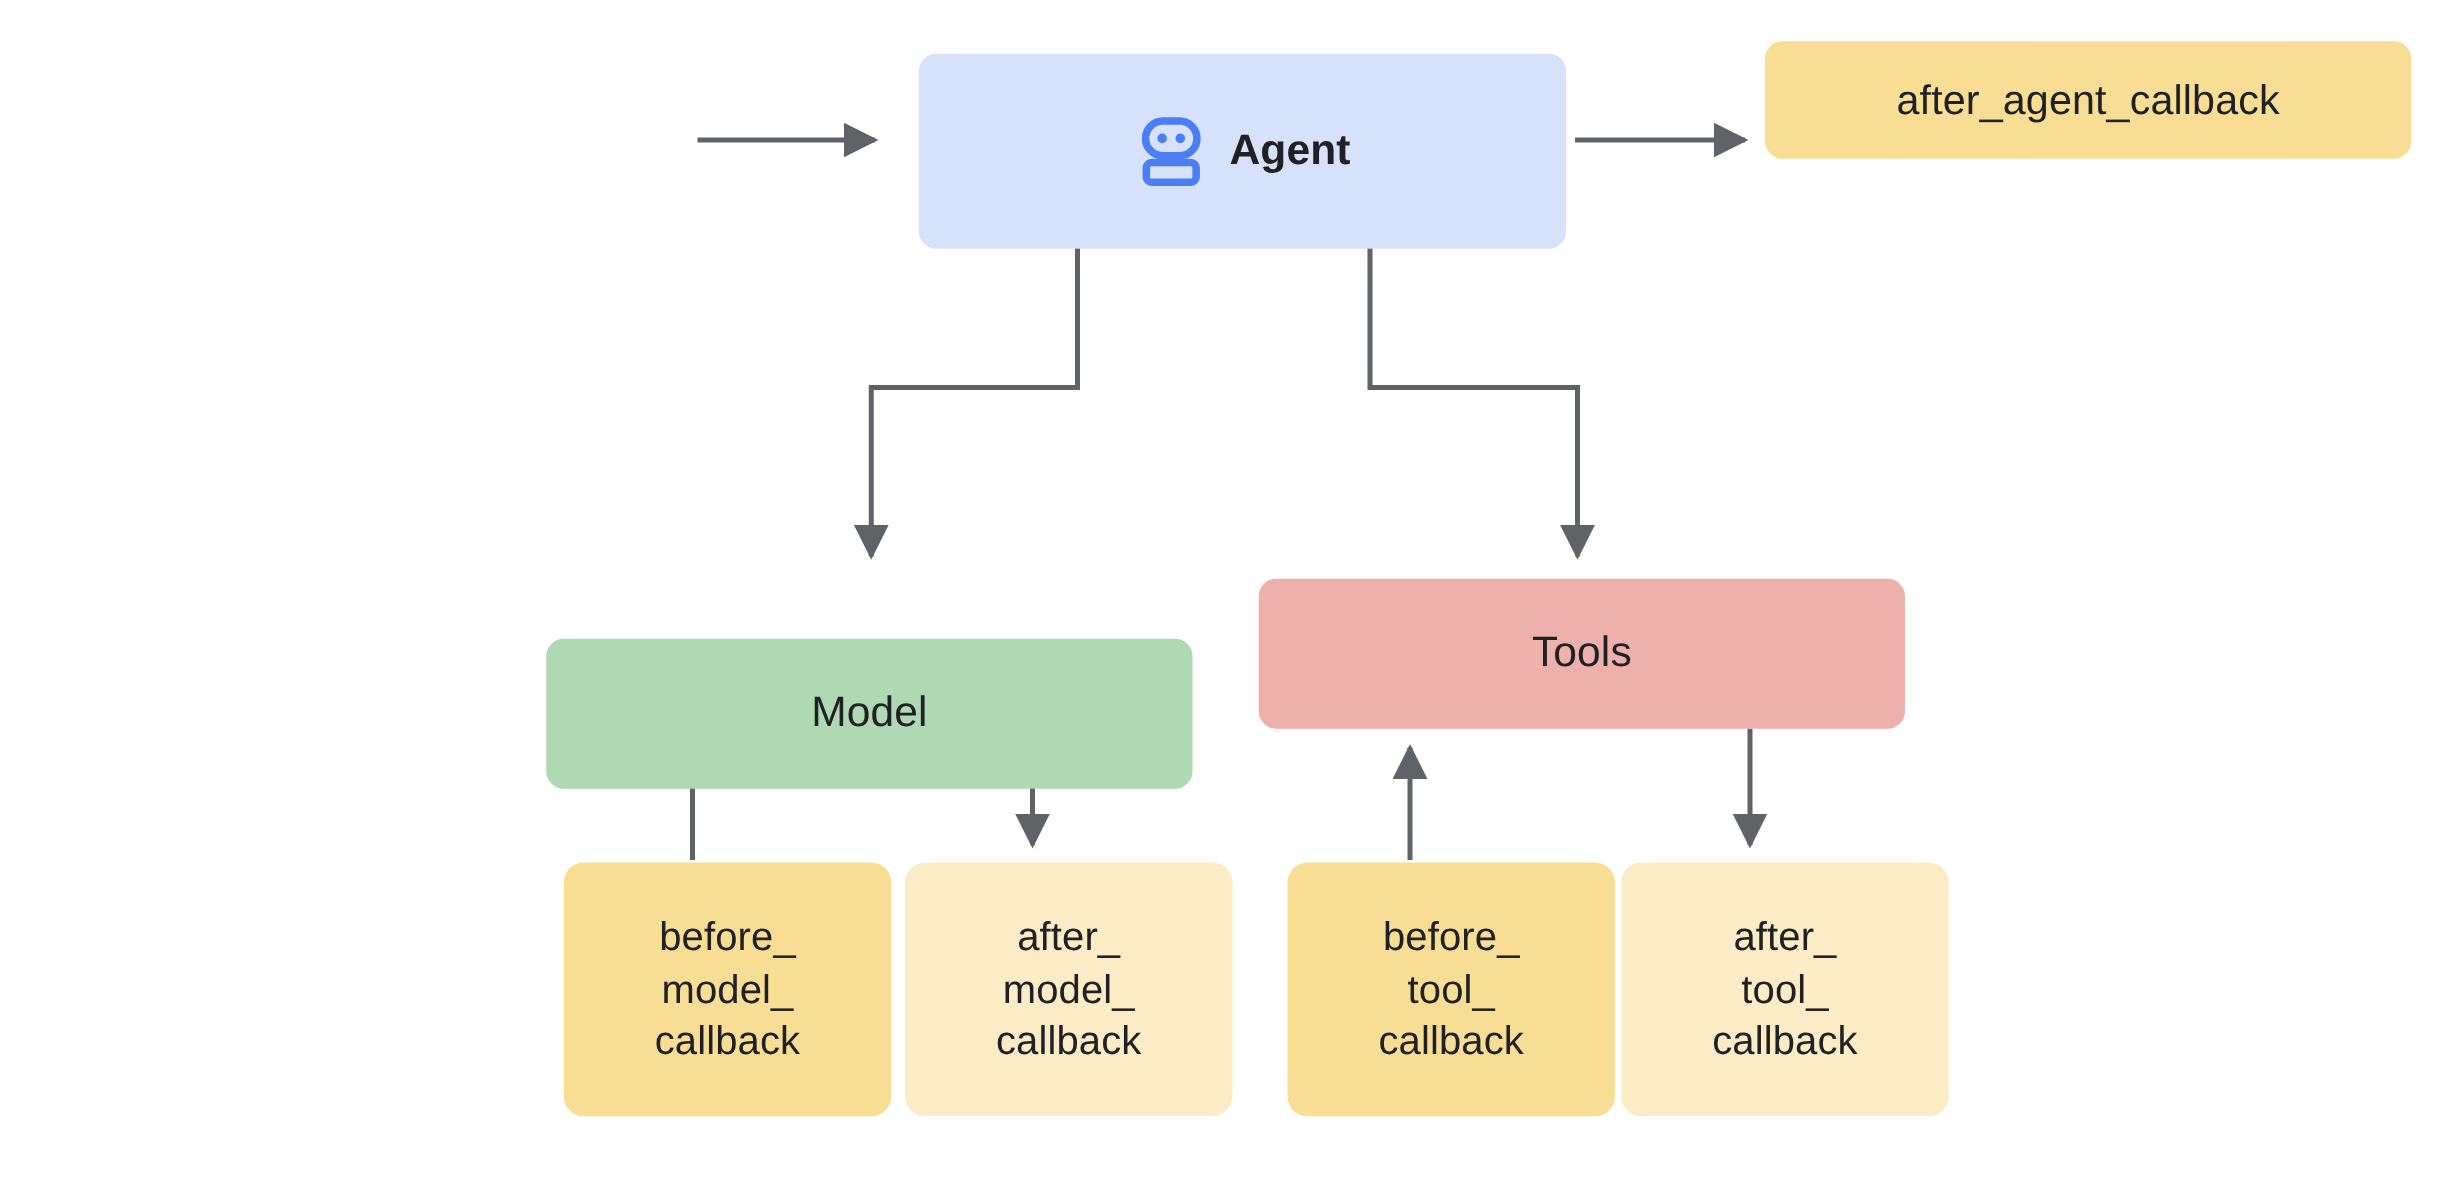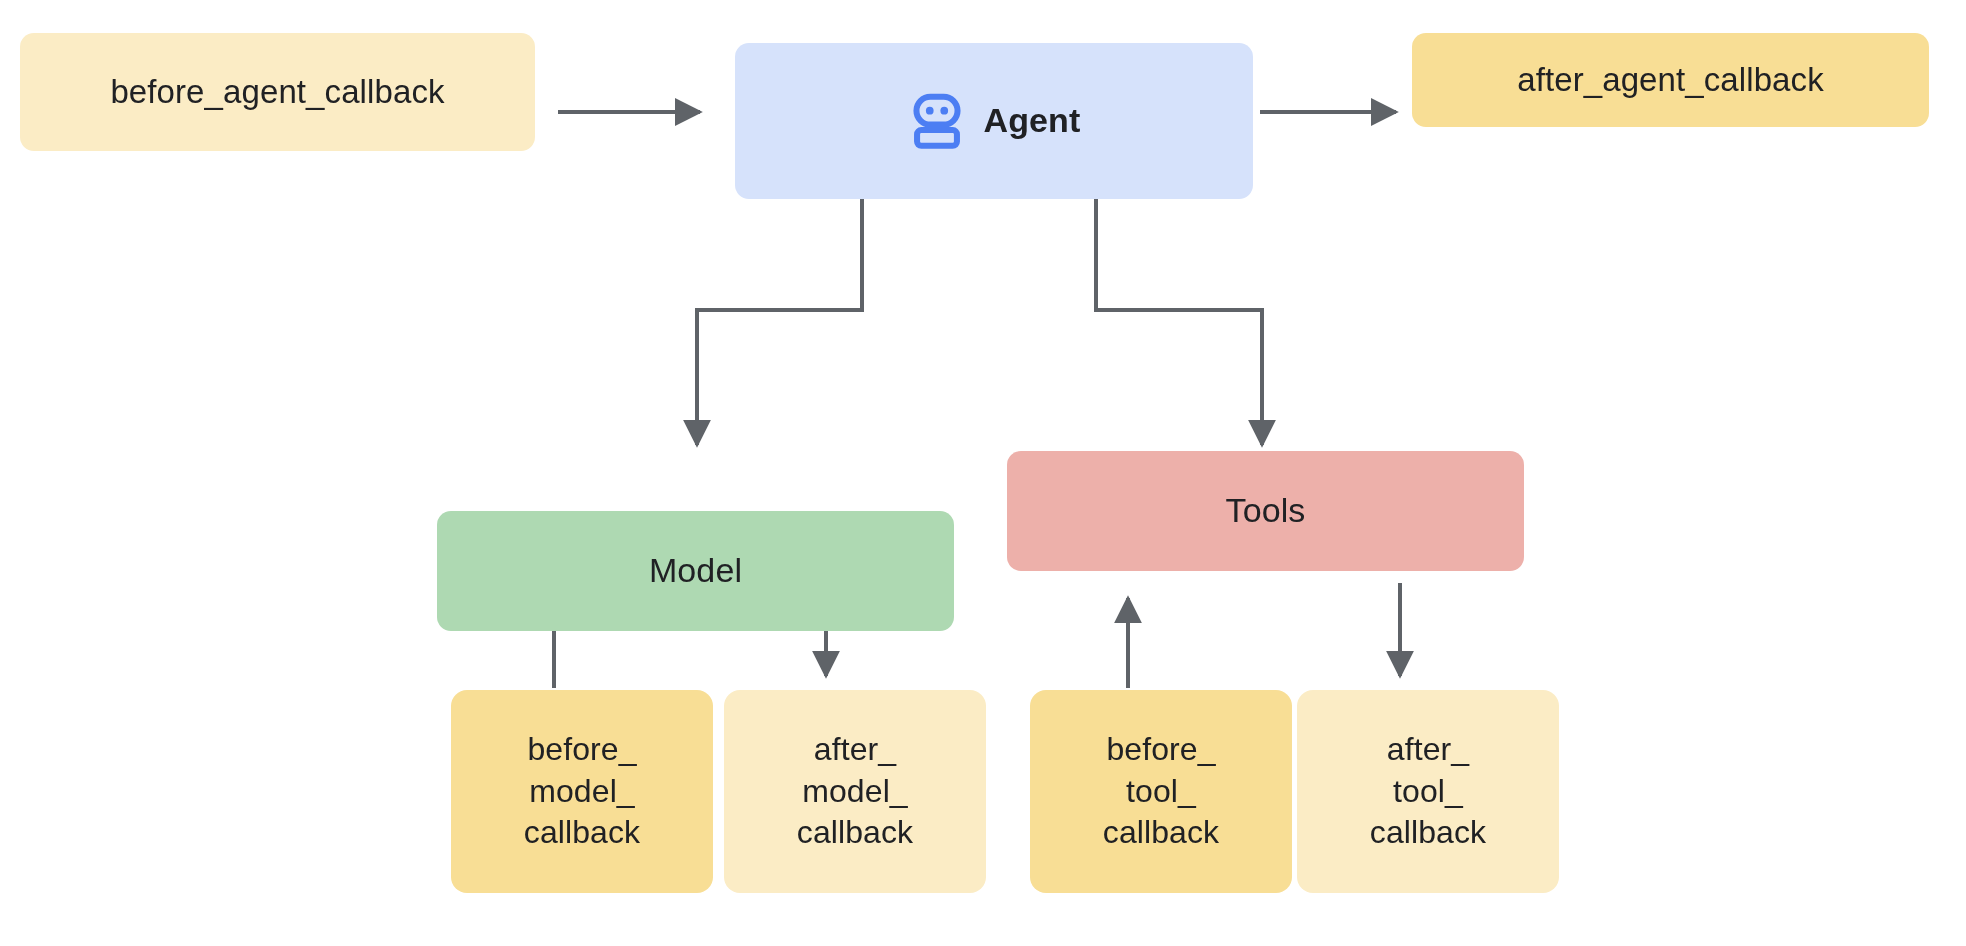--- a/index.html
+++ b/index.html
@@ -45,21 +45,21 @@
     font-size: 34px;
   }
 
   
   #node-before-agent  { left: 20px;   top: 33px;  width: 515px; height: 118px; background: #FBECC5; }
   #node-agent         { left: 735px;  top: 43px;  width: 518px; height: 156px; background: #D6E2FB; font-weight: bold; }
   #node-after-agent   { left: 1412px; top: 33px;  width: 517px; height: 94px; background: #F8DE95; }
 
   
   #node-model         { left: 437px;  top: 463px; width: 517px; height: 120px; background: #AED9B2; margin-top: 48px; }
-  #node-tools         { left: 1007px; top: 451px; width: 517px; height: 120px; background: #EDB0AA; }
+  #node-tools         { left: 1007px; top: 463px; width: 517px; height: 120px; background: #EDB0AA; }
 
   
   #node-before-model  { left: 424px;  top: 690px; width: 262px; height: 203px; background: #F8DE95; }
   #node-after-model   { left: 697px;  top: 690px; width: 262px; height: 203px; background: #FBECC5; }
   #node-before-tool   { left: 1003px; top: 690px; width: 262px; height: 203px; background: #F8DE95; }
   #node-after-tool    { left: 1270px; top: 690px; width: 262px; height: 203px; background: #FBECC5; }
 
   
   .agent-inner {
     display: flex;
@@ -125,23 +125,20 @@
 
     <g>
       <line x1="1128" y1="688" x2="1128" y2="598" stroke="#5F6368" stroke-width="4" marker-end="url(#arrow)"></line>
     </g>
 
     <g>
       <line x1="1400" y1="583" x2="1400" y2="676" stroke="#5F6368" stroke-width="4" marker-end="url(#arrow)"></line>
     </g>
   </svg>
 
-  <div class="node" id="node-before-agent">
-    <span>before_agent_callback</span>
-  </div>
 
   <div class="node" id="node-agent">
     <span class="agent-inner">
       <svg class="agent-icon" viewBox="0 0 48 48" xmlns="http://www.w3.org/2000/svg" aria-hidden="true">
 
         <rect x="7" y="4" width="34" height="23" rx="11.5" ry="11.5" fill="none" stroke="#4C7EF3" stroke-width="5"></rect>
         <circle cx="18" cy="15.5" r="3.2" fill="#4C7EF3"></circle>
         <circle cx="30" cy="15.5" r="3.2" fill="#4C7EF3"></circle>
 
         <rect x="7.5" y="31.5" width="33" height="13" rx="3.5" ry="3.5" fill="none" stroke="#4C7EF3" stroke-width="5"></rect>

